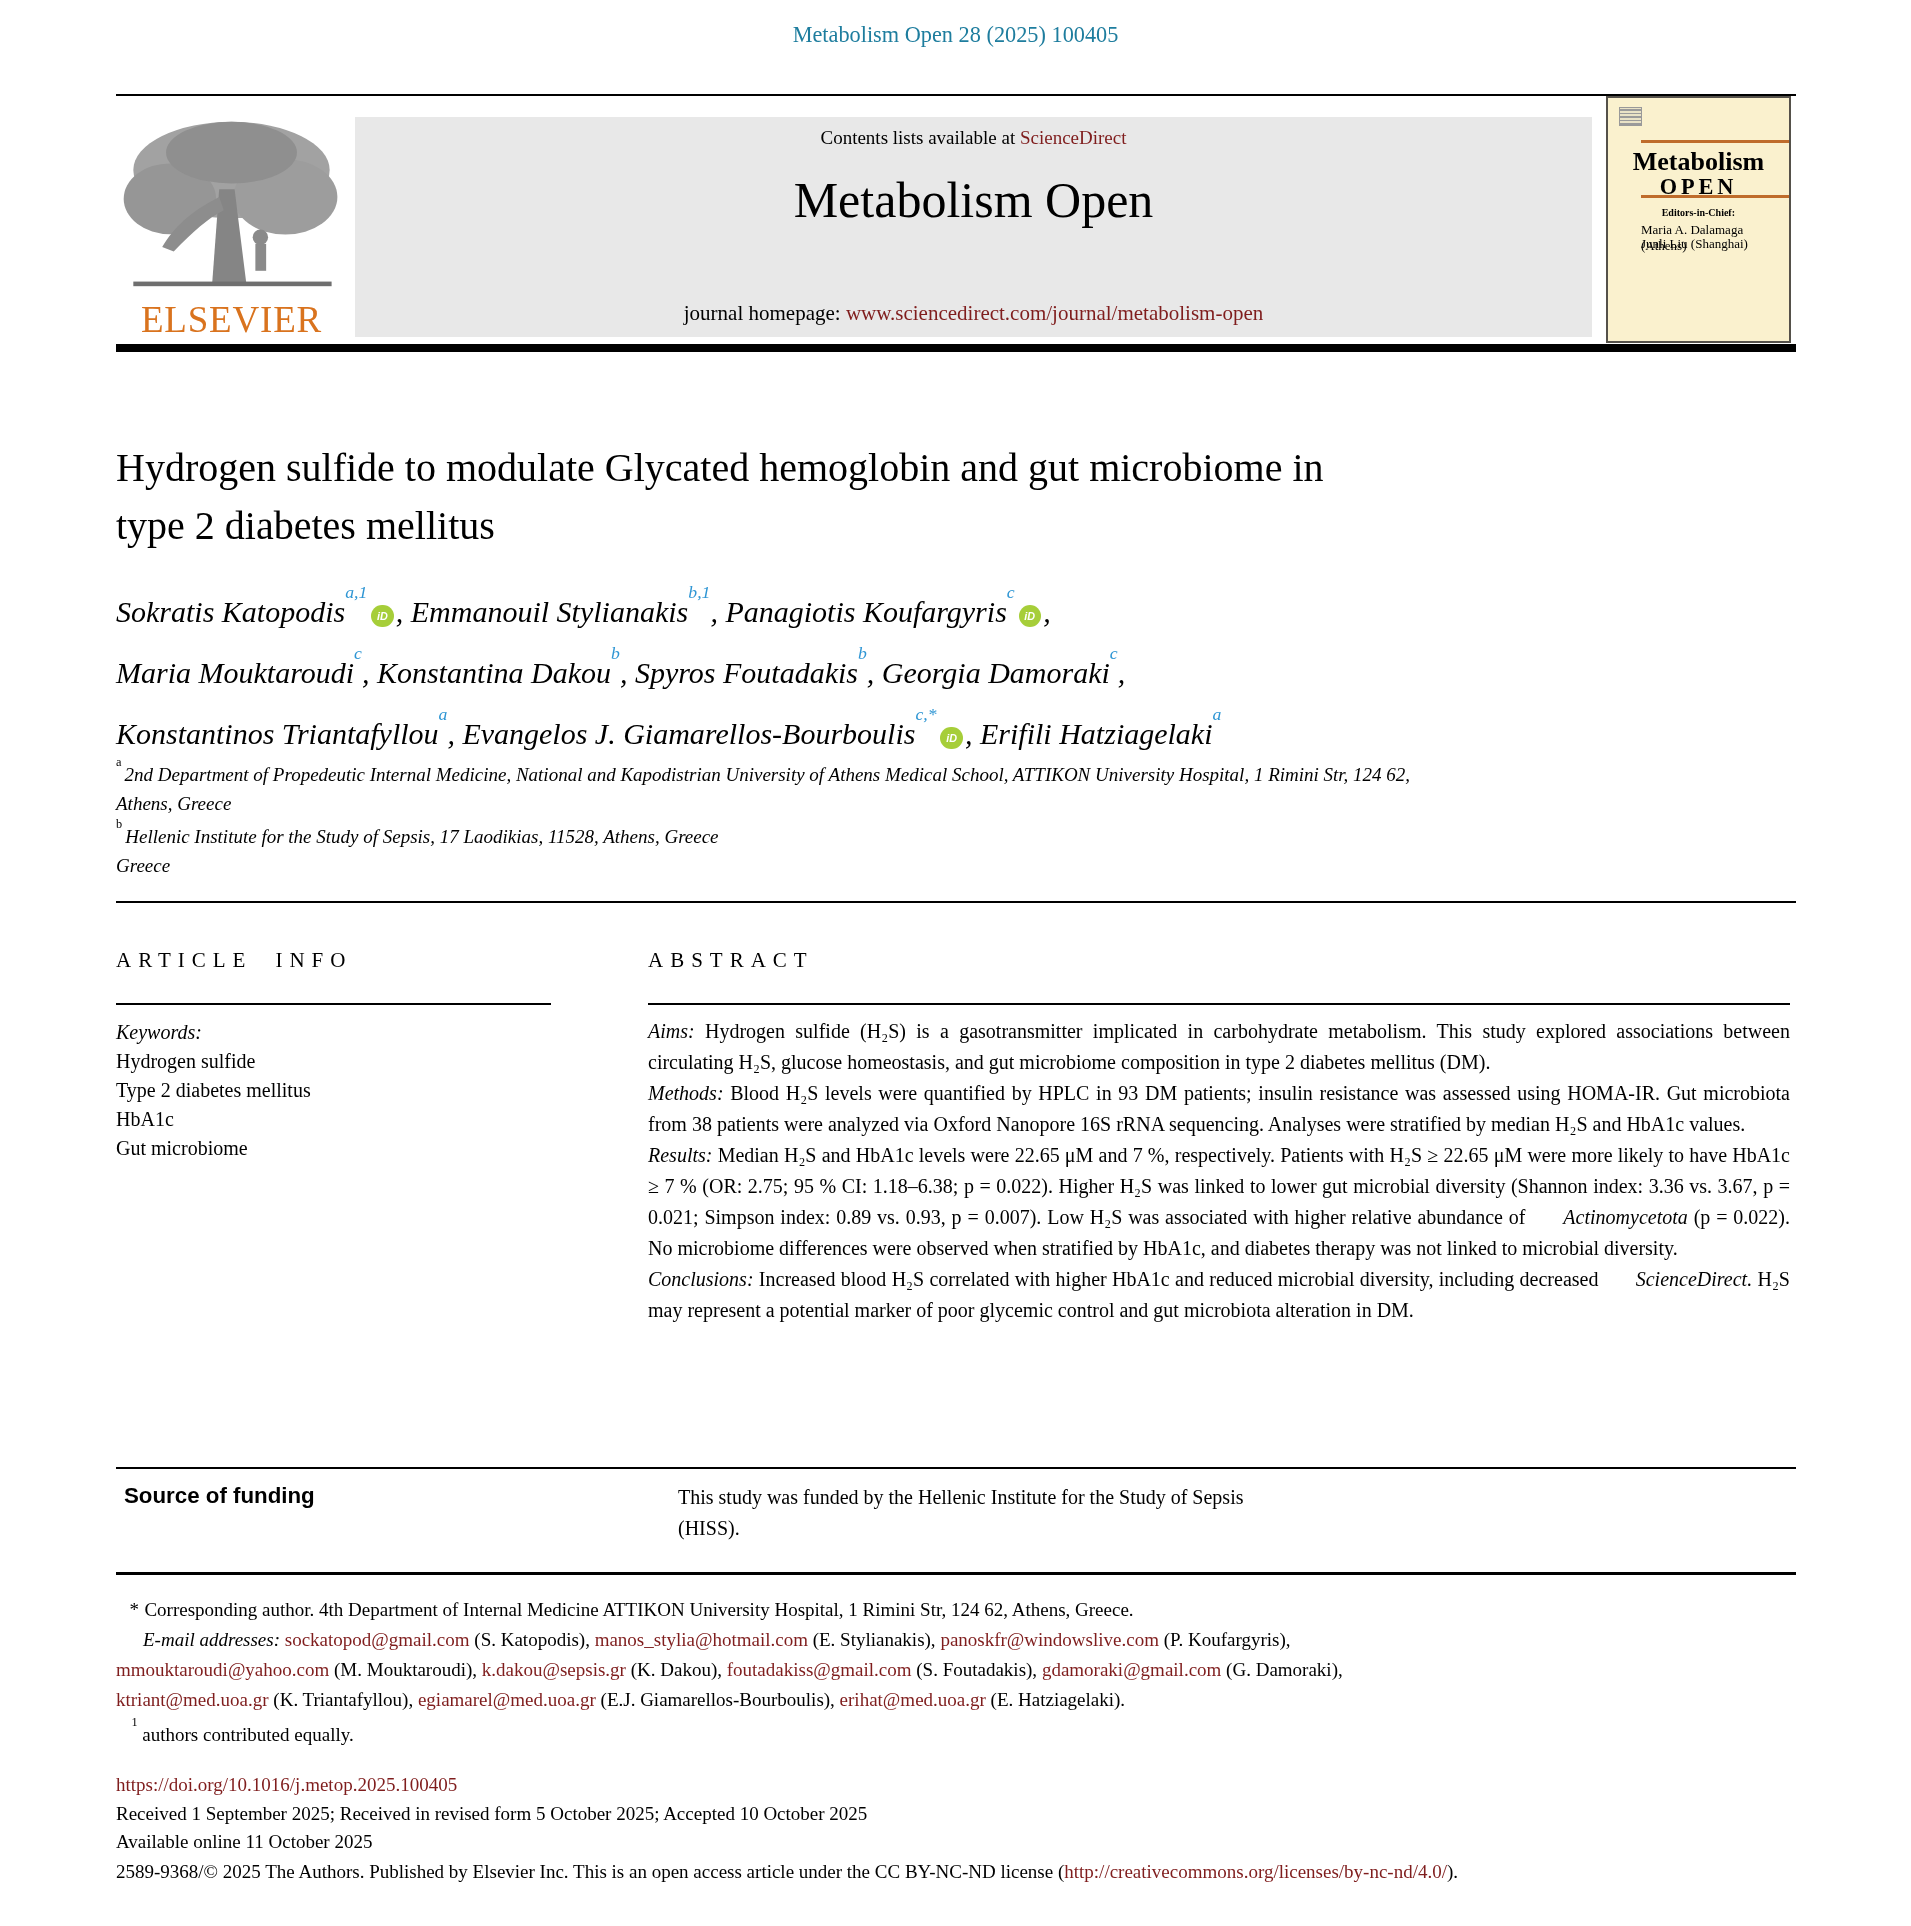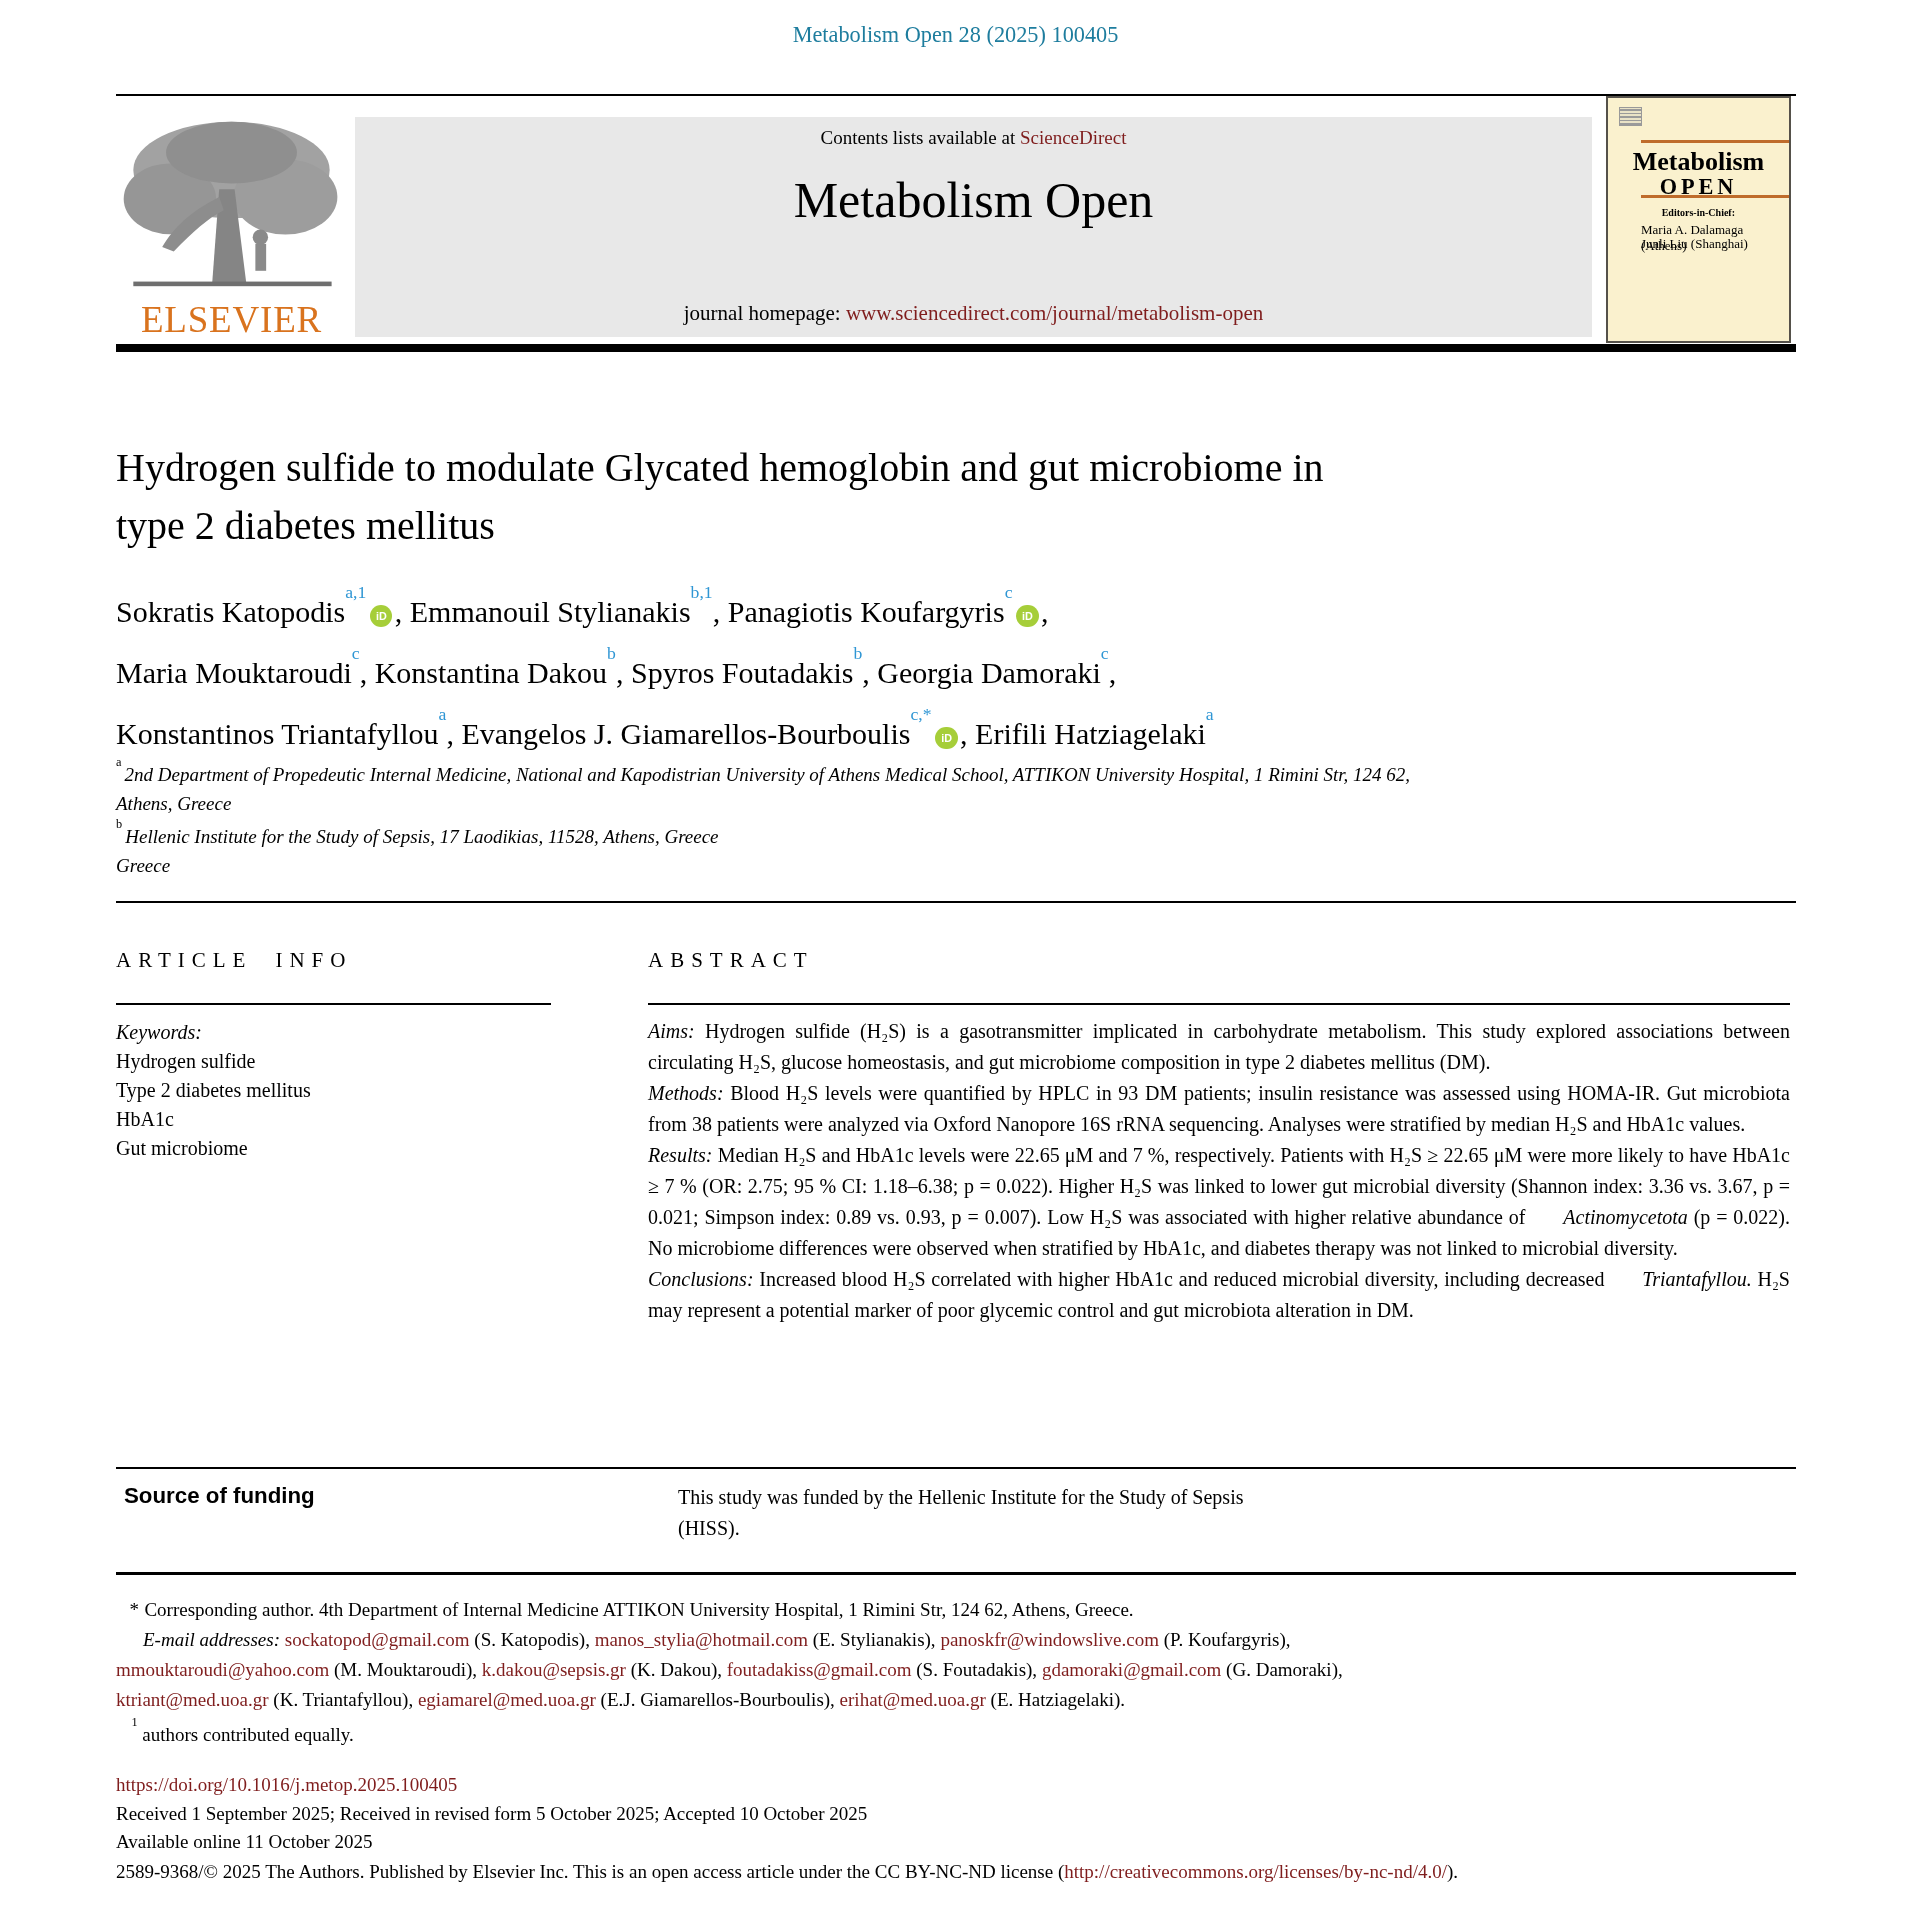--- a/index.html
+++ b/index.html
@@ -23,21 +23,21 @@
   .mini-logo{position:absolute;left:10.8px;top:8.5px;width:21px;height:17px;border:0.8px solid #999;
              background:repeating-linear-gradient(0deg,#9a9a9a 0 1.5px,#e9e2c6 1.5px 3.5px);}
   .cov-rule{position:absolute;left:33px;right:0;height:3.1px;background:#BF6C2B;}
   .cov-t1{position:absolute;left:0;right:0;top:49px;text-align:center;font-size:26px;font-weight:bold;}
   .cov-t2{position:absolute;left:0;right:0;top:76px;text-align:center;font-size:22.3px;
           font-weight:bold;letter-spacing:3.9px;}
   .cov-ed-label{position:absolute;left:17.7px;top:109px;font-size:10px;font-weight:bold;padding-left:36px;}
   .cov-ed{position:absolute;left:33px;font-size:13px;}
   
   .art-title{left:116px;top:439px;width:1579px;font-size:40px;line-height:58px;}
-  .authors{left:116px;top:578px;width:1680px;font-size:30px;line-height:55px;}
+  .authors{left:116px;top:578px;width:1680px;font-size:30px;line-height:55px;font-style:italic;}
   .a-sup{font-size:17.7px;color:#2F96D4;position:relative;top:-13px;}
   .orcid{display:inline-block;width:22.3px;height:22.3px;border-radius:50%;background:#A6CE39;
          color:#fff;font-family:"Liberation Sans",sans-serif;font-weight:bold;font-size:10.8px;
          line-height:22.3px;text-align:center;vertical-align:2.3px;margin:0 2.3px 0 3.9px;}
   .affils{left:116px;top:756px;width:1680px;font-size:19px;font-style:italic;line-height:28.5px;}
   .af-sup{font-size:12.3px;font-style:normal;position:relative;top:-8.5px;margin-right:3.1px;}
   
   .sec-head{font-size:21px;letter-spacing:7px;word-spacing:10.8px;}
   .kw{left:116px;top:1018px;width:439px;font-size:20px;line-height:29px;}
   .kw-label{font-style:italic;}
@@ -143,21 +143,21 @@
     <div>HbA1c</div>
     <div>Gut microbiome</div>
   </div>
 
   <div class="abs sec-head" style="left:648px;top:948px;">ABSTRACT</div>
   <div class="rule" style="left:648px;top:1003px;width:1142px;height:1.5px;"></div>
   <div class="abs abstract">
     <div><span class="lead">Aims:</span><span> Hydrogen sulfide (H₂S) is a gasotransmitter implicated in carbohydrate metabolism. This study explored associations between circulating H₂S, glucose homeostasis, and gut microbiome composition in type 2 diabetes mellitus (DM).</span></div>
     <div><span class="lead">Methods:</span><span> Blood H₂S levels were quantified by HPLC in 93 DM patients; insulin resistance was assessed using HOMA-IR. Gut microbiota from 38 patients were analyzed via Oxford Nanopore 16S rRNA sequencing. Analyses were stratified by median H₂S and HbA1c values.</span></div>
     <div><span class="lead">Results:</span><span> Median H₂S and HbA1c levels were 22.65 μM and 7 %, respectively. Patients with H₂S ≥ 22.65 μM were more likely to have HbA1c ≥ 7 % (OR: 2.75; 95 % CI: 1.18–6.38; p = 0.022). Higher H₂S was linked to lower gut microbial diversity (Shannon index: 3.36 vs. 3.67, p = 0.021; Simpson index: 0.89 vs. 0.93, p = 0.007). Low H₂S was associated with higher relative abundance of </span><span class="em">Actinomycetota</span><span> (p = 0.022). No microbiome differences were observed when stratified by HbA1c, and diabetes therapy was not linked to microbial diversity.</span></div>
-    <div><span class="lead">Conclusions:</span><span> Increased blood H₂S correlated with higher HbA1c and reduced microbial diversity, including decreased </span><span class="em">Triantafyllou.</span><span> H₂S may represent a potential marker of poor glycemic control and gut microbiota alteration in DM.</span></div>
+    <div><span class="lead">Conclusions:</span><span> Increased blood H₂S correlated with higher HbA1c and reduced microbial diversity, including decreased </span><span class="em">ScienceDirect.</span><span> H₂S may represent a potential marker of poor glycemic control and gut microbiota alteration in DM.</span></div>
   </div>
 
   <div class="rule" style="left:116px;top:1467px;width:1680px;height:1.5px;"></div>
   <div class="abs funding-head">Source of funding</div>
   <div class="abs funding-text">
     <div>This study was funded by the Hellenic Institute for the Study of Sepsis</div>
     <div>(HISS).</div>
   </div>
 
   <div class="rule" style="left:116px;top:1572px;width:1680px;height:2.7px;"></div>

